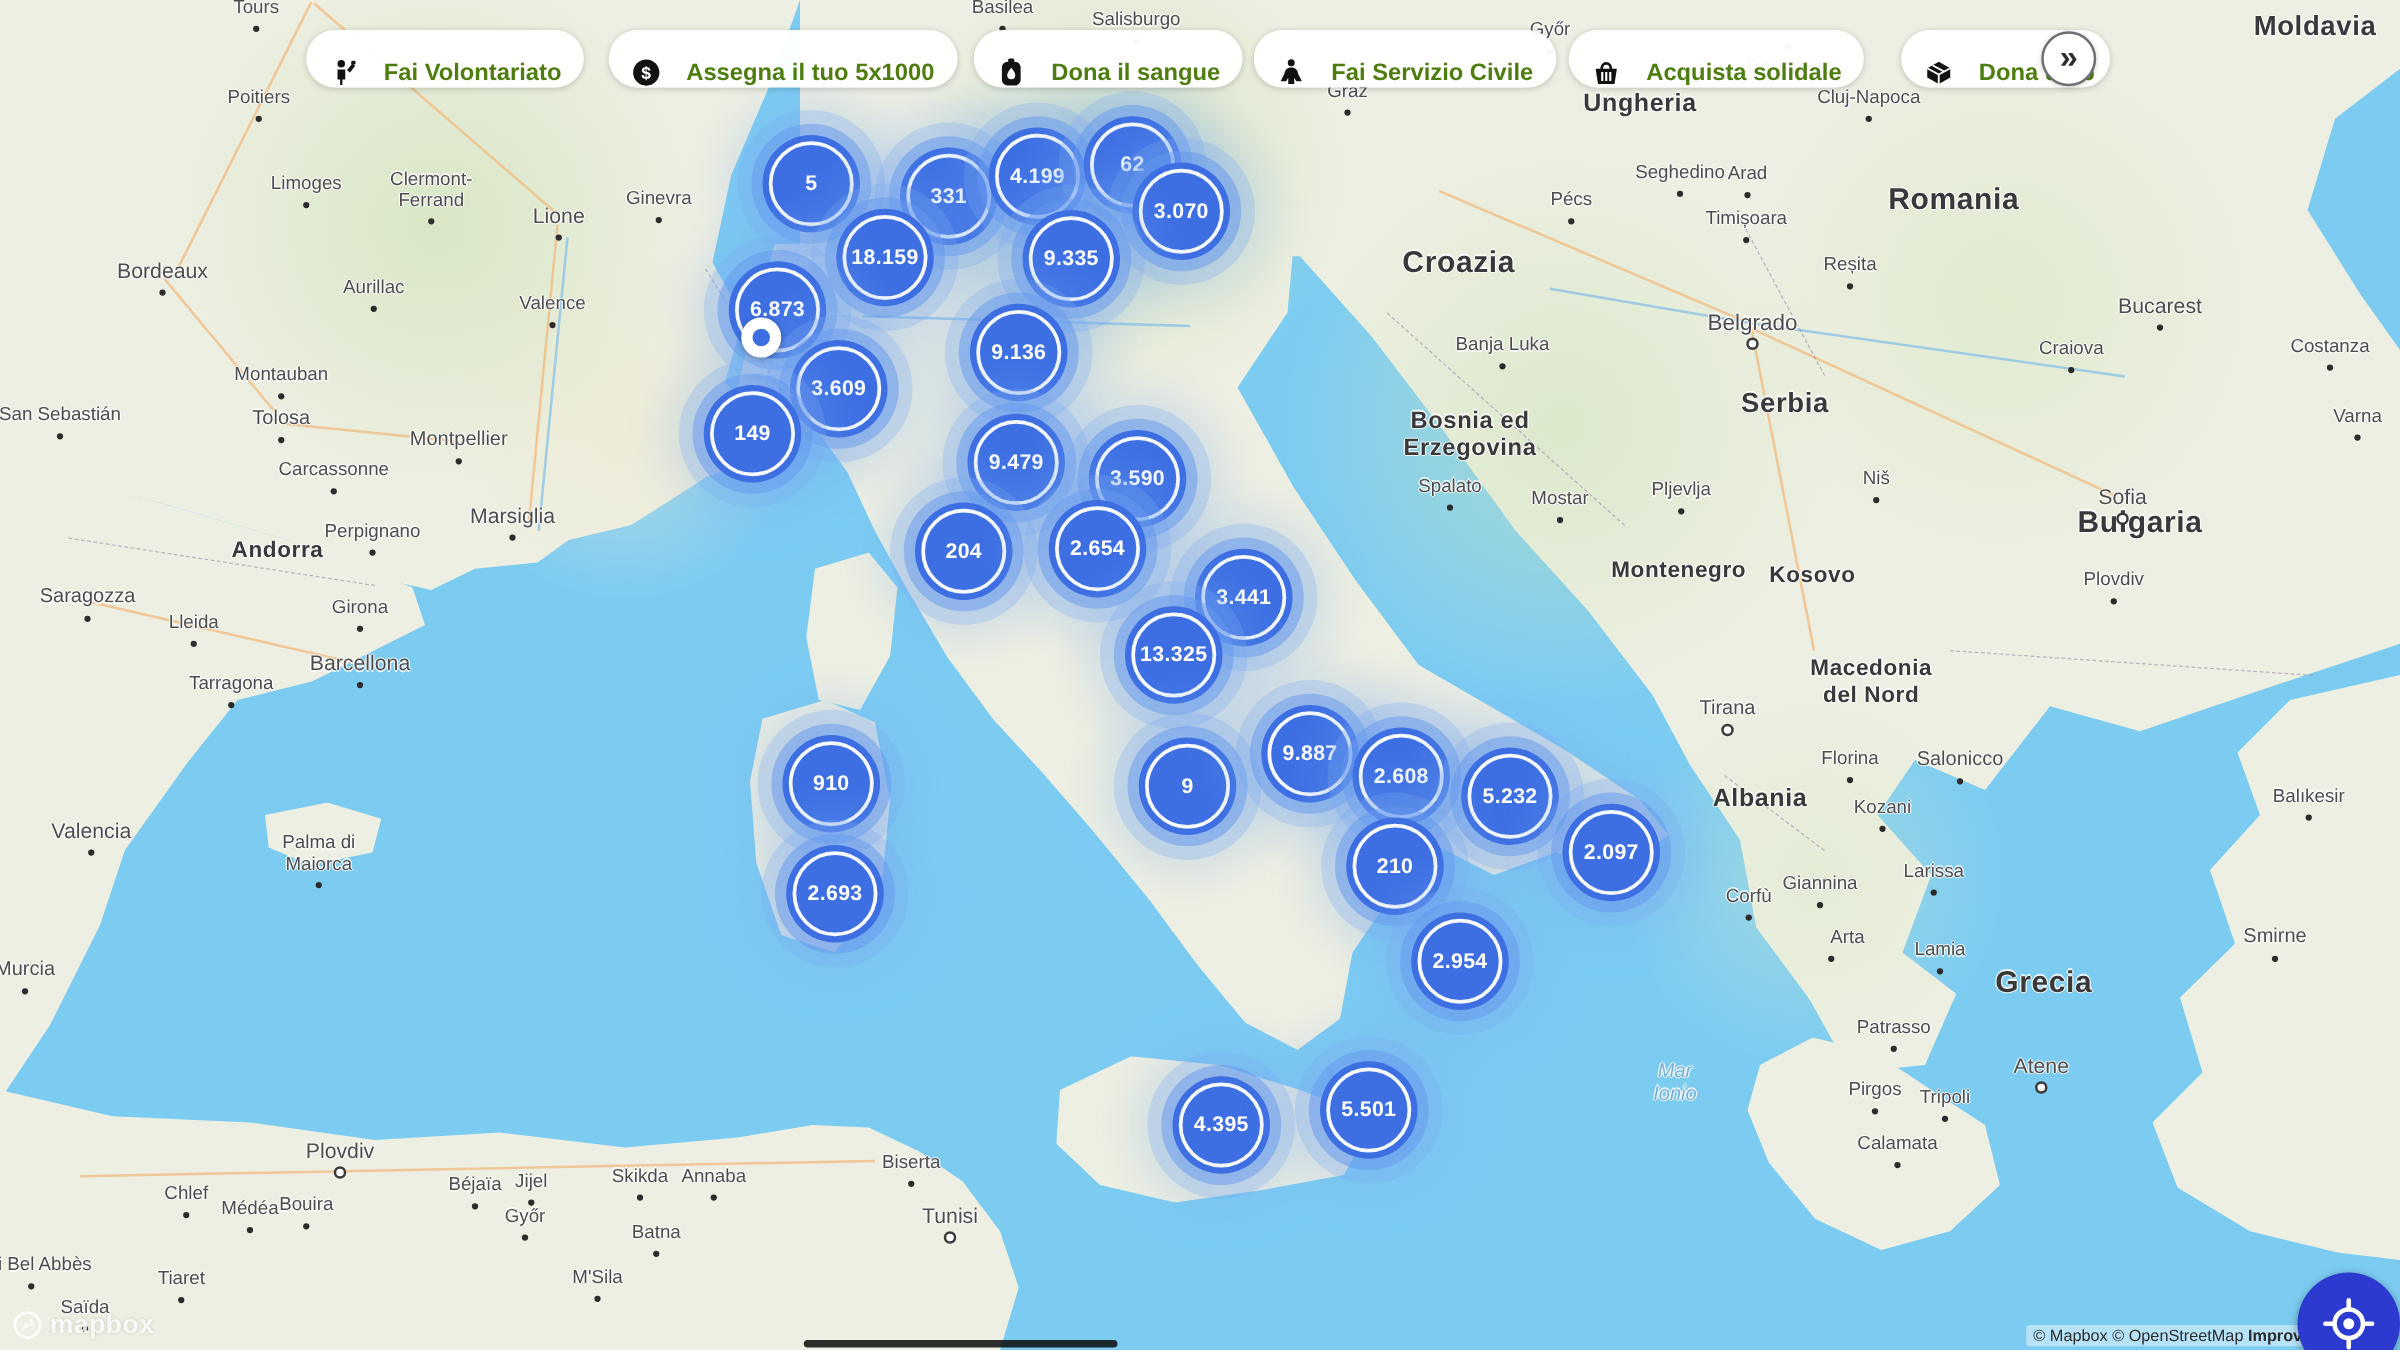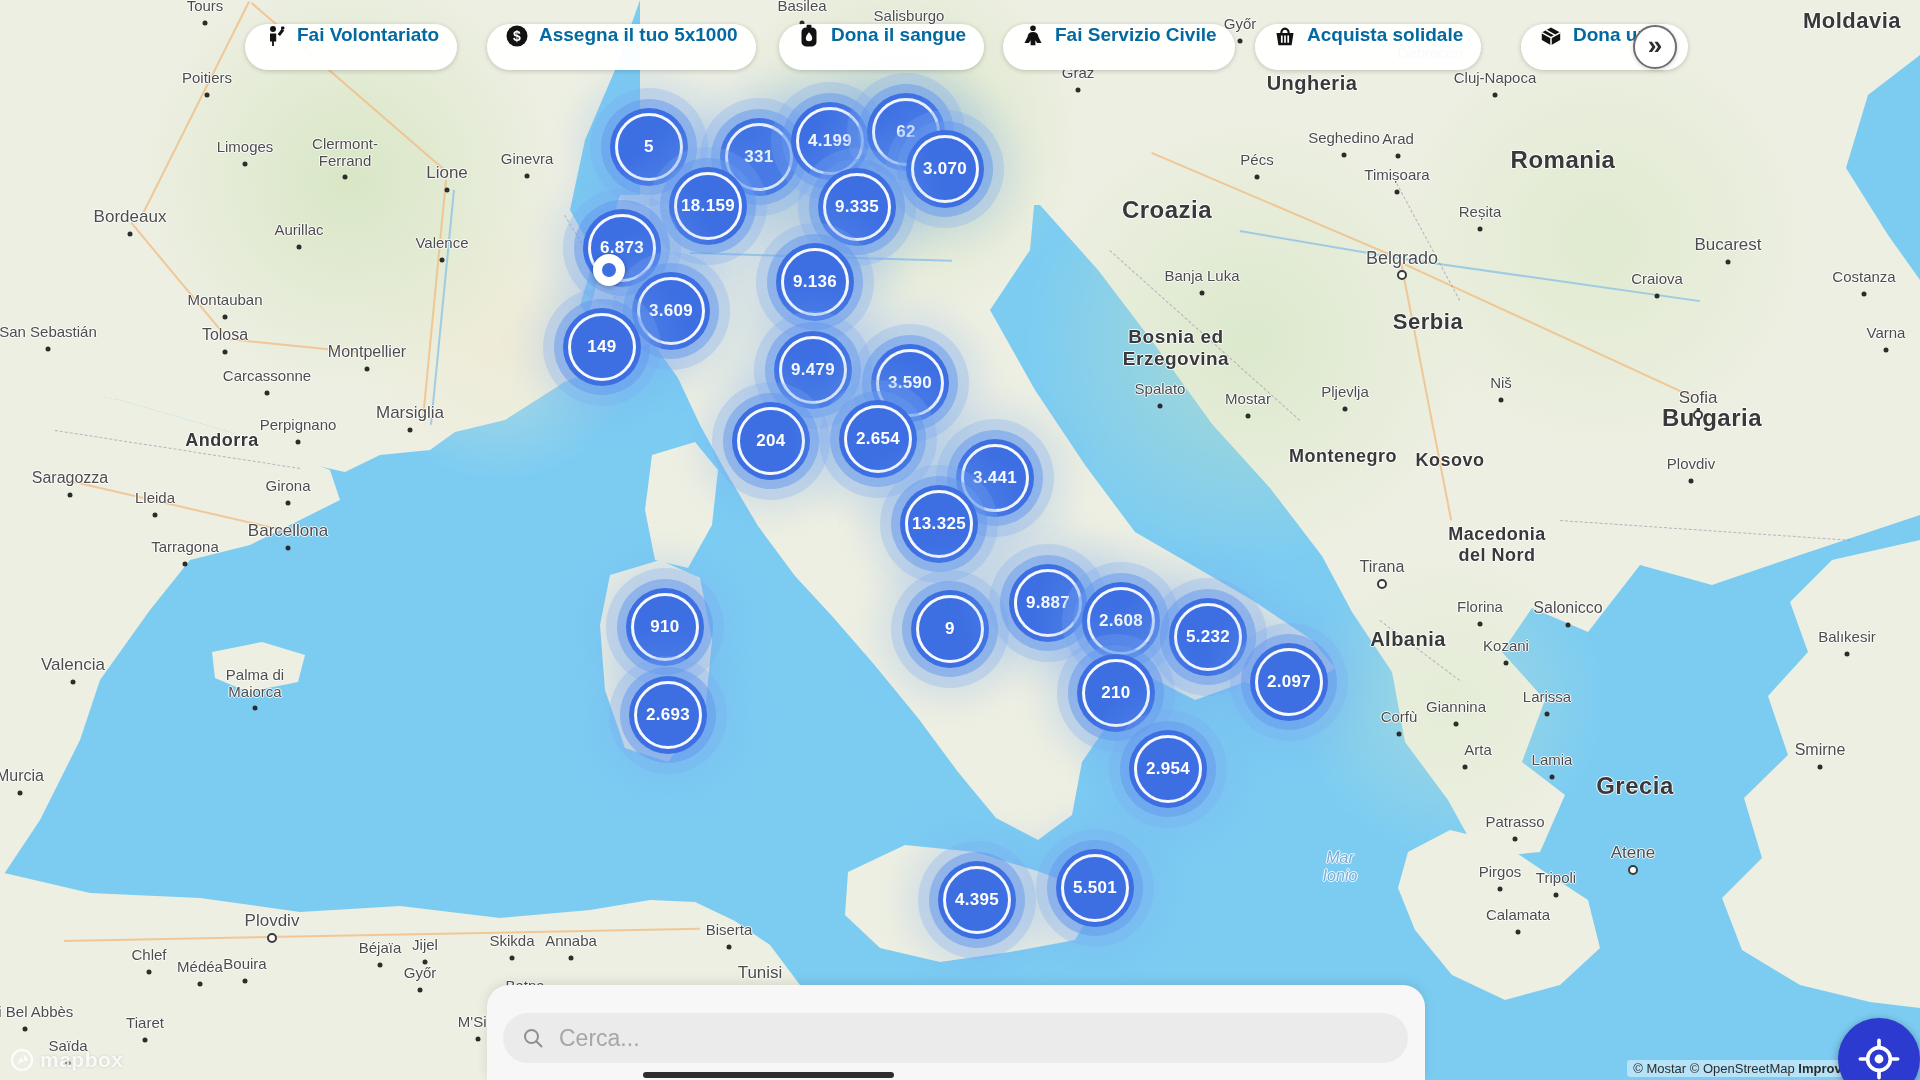--- a/index.html
+++ b/index.html
@@ -35,23 +35,23 @@
     justify-content:center;color:#fff;font-weight:bold;font-size:17px;letter-spacing:.3px;
     box-shadow:0 0 0 9px rgba(100,152,238,.5),0 0 0 20px rgba(122,168,240,.28),
                0 0 30px 34px rgba(122,168,240,.2);cursor:pointer;}
   .cluster::before{content:"";position:absolute;inset:5px;border:3px solid rgba(255,255,255,.95);
     border-radius:50%;}
   .cluster span{position:relative;}
   #point-marker{position:absolute;width:32px;height:32px;box-sizing:border-box;
     border:9px solid #fff;background:var(--cluster,#3d6fe3);border-radius:50%;
     transform:translate(-50%,-50%);box-shadow:0 1px 5px rgba(0,0,0,.3);cursor:pointer;}
   
-  .pill{position:absolute;top:24px;height:46px;display:flex;align-items:flex-start;gap:10px;
+  .pill{position:absolute;top:24px;height:46px;display:flex;align-items:flex-end;gap:20px;
     padding:0 18px;background:rgba(255,255,255,.97);border-radius:23px;
-    box-shadow:0 1px 5px rgba(0,0,0,.2);font-weight:bold;font-size:19px;color:#0369a1;
+    box-shadow:0 1px 5px rgba(0,0,0,.2);font-weight:bold;font-size:19px;color:#4d7c0f;
     white-space:nowrap;cursor:pointer;box-sizing:border-box;}
   .pill .ic{width:24px;height:24px;flex:0 0 auto;display:flex;}
   .pill.clip{overflow:hidden;}
   #more-btn{position:absolute;width:44px;height:44px;border-radius:50%;
     background:#fff;border:2px solid #6e6e73;box-sizing:border-box;display:flex;
     align-items:center;justify-content:center;font-size:26px;font-weight:bold;color:#2e2e30;
     cursor:pointer;box-shadow:0 1px 4px rgba(0,0,0,.18);line-height:1;padding-bottom:4px;}
   
   #search-panel{position:absolute;left:487px;top:985px;width:938px;height:95px;
     background:#f7f7f8;border-radius:22px 22px 0 0;box-shadow:0 -2px 12px rgba(0,0,0,.1);}
@@ -441,43 +441,32 @@
             <path d="M2.8 8.6L12 13.6l9.2-5M12 13.6v7.6M7 6.2l9.3 5.1" stroke="#fff" stroke-width="1.5" fill="none"></path>
           </svg>
         </span>
         <span>Dona un b</span>
       </div>
     </div>
   <div id="more-btn" style="left: 1633px; top: 25px; position: absolute;">
     <span>»</span>
   </div>
 
-  <div id="search-panel">
-    <div id="search-box">
-      <span class="ic" style="width:24px;height:24px;display:flex;">
-        <svg viewBox="0 0 24 24" width="24" height="24">
-            <circle cx="10.5" cy="10.5" r="6.5" fill="none" stroke="#8e8e93" stroke-width="2"></circle>
-            <path d="M15.5 15.5L20.5 20.5" stroke="#8e8e93" stroke-width="2" stroke-linecap="round"></path>
-          </svg>
-      </span>
-      <input id="search-input" type="text" placeholder="Cerca..." style="">
-    </div>
-  </div>
 
   <div id="mapbox-logo">
     <span style="display:flex;">
       <svg viewBox="0 0 24 24" width="24" height="24">
           <circle cx="12" cy="12" r="10" fill="none" stroke="rgba(255,255,255,.85)" stroke-width="2.2"></circle>
           <path d="M13.5 6.5c2.6 1 4.4 3.4 3.9 6.4-2.9.6-5.4-1.2-6.4-3.9l-4 7.5 7.5-4z" fill="rgba(255,255,255,.85)"></path>
         </svg>
     </span>
     <span>mapbox</span>
   </div>
   <div id="attribution">
-    <span class="lnk">© Mostar</span>
+    <span class="lnk">© Mapbox</span>
     <span> </span>
     <span class="lnk">© OpenStreetMap</span>
     <span> </span>
     <span class="bold">Improve this map</span>
   </div>
   <div id="locate-btn">
     <span style="display:flex;">
       <svg viewBox="0 0 24 24" width="44" height="44">
           <circle cx="12" cy="12" r="6.2" fill="none" stroke="#fff" stroke-width="2"></circle>
           <path d="M12 1.8v3.4M12 18.8v3.4M1.8 12h3.4M18.8 12h3.4" stroke="#fff" stroke-width="2" stroke-linecap="round"></path>

